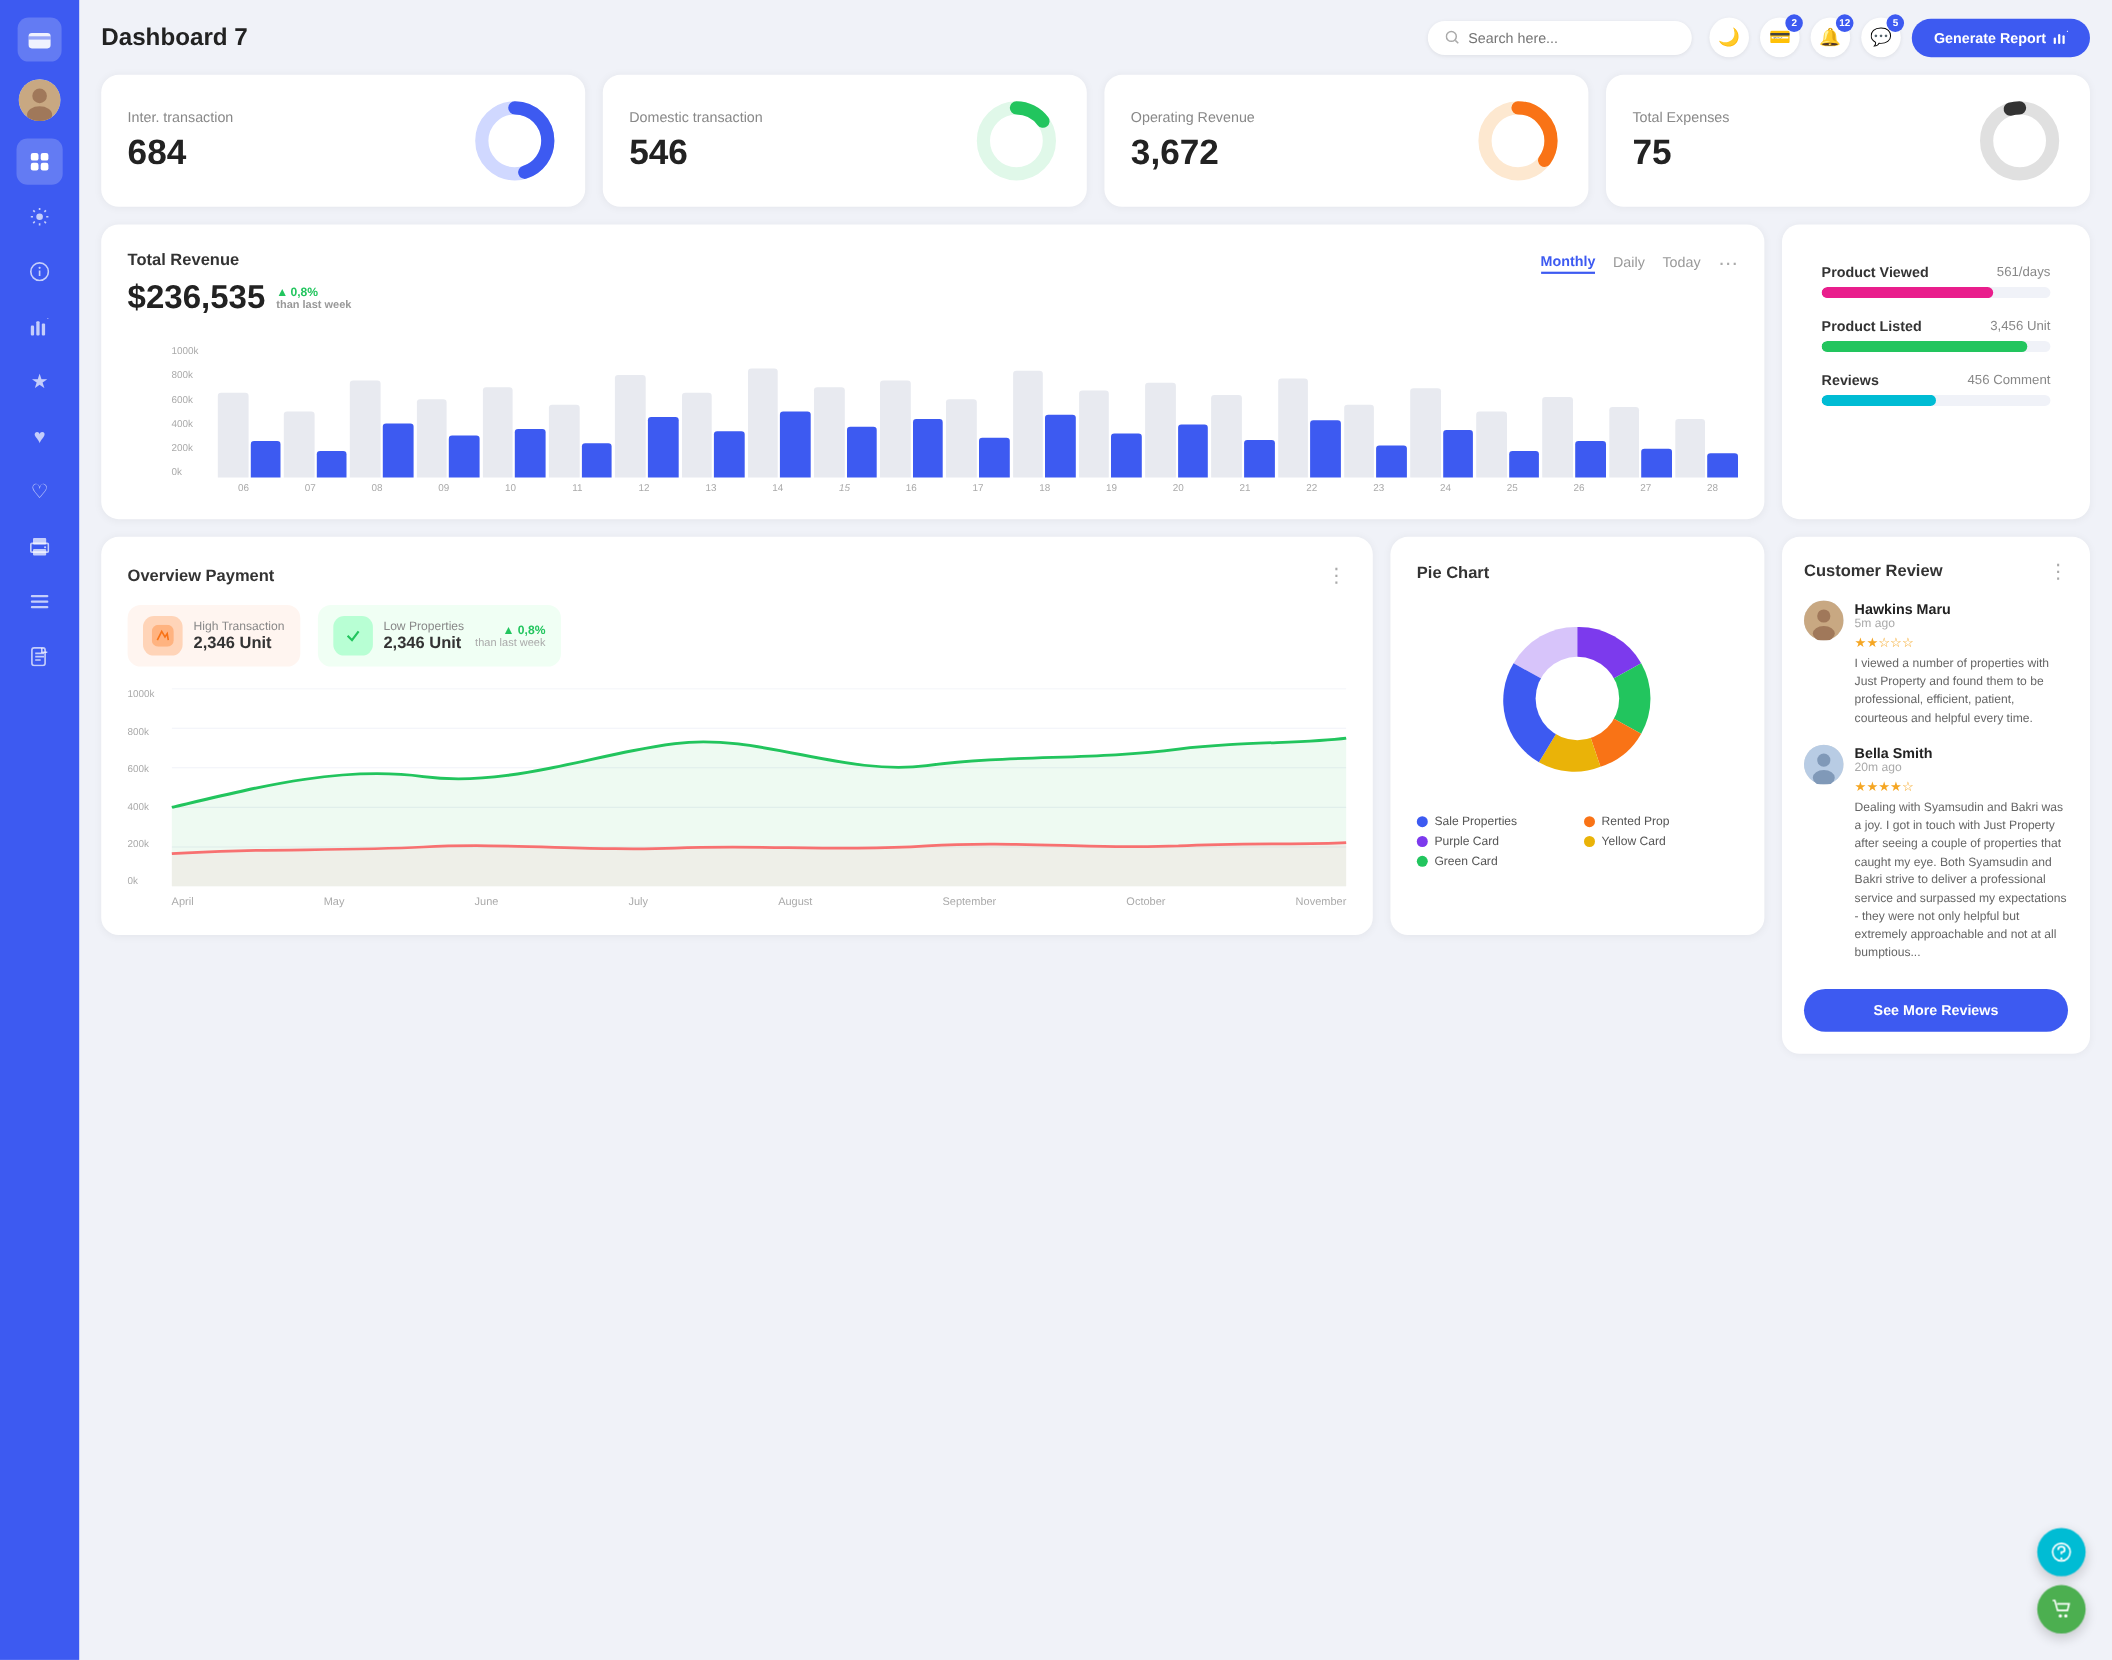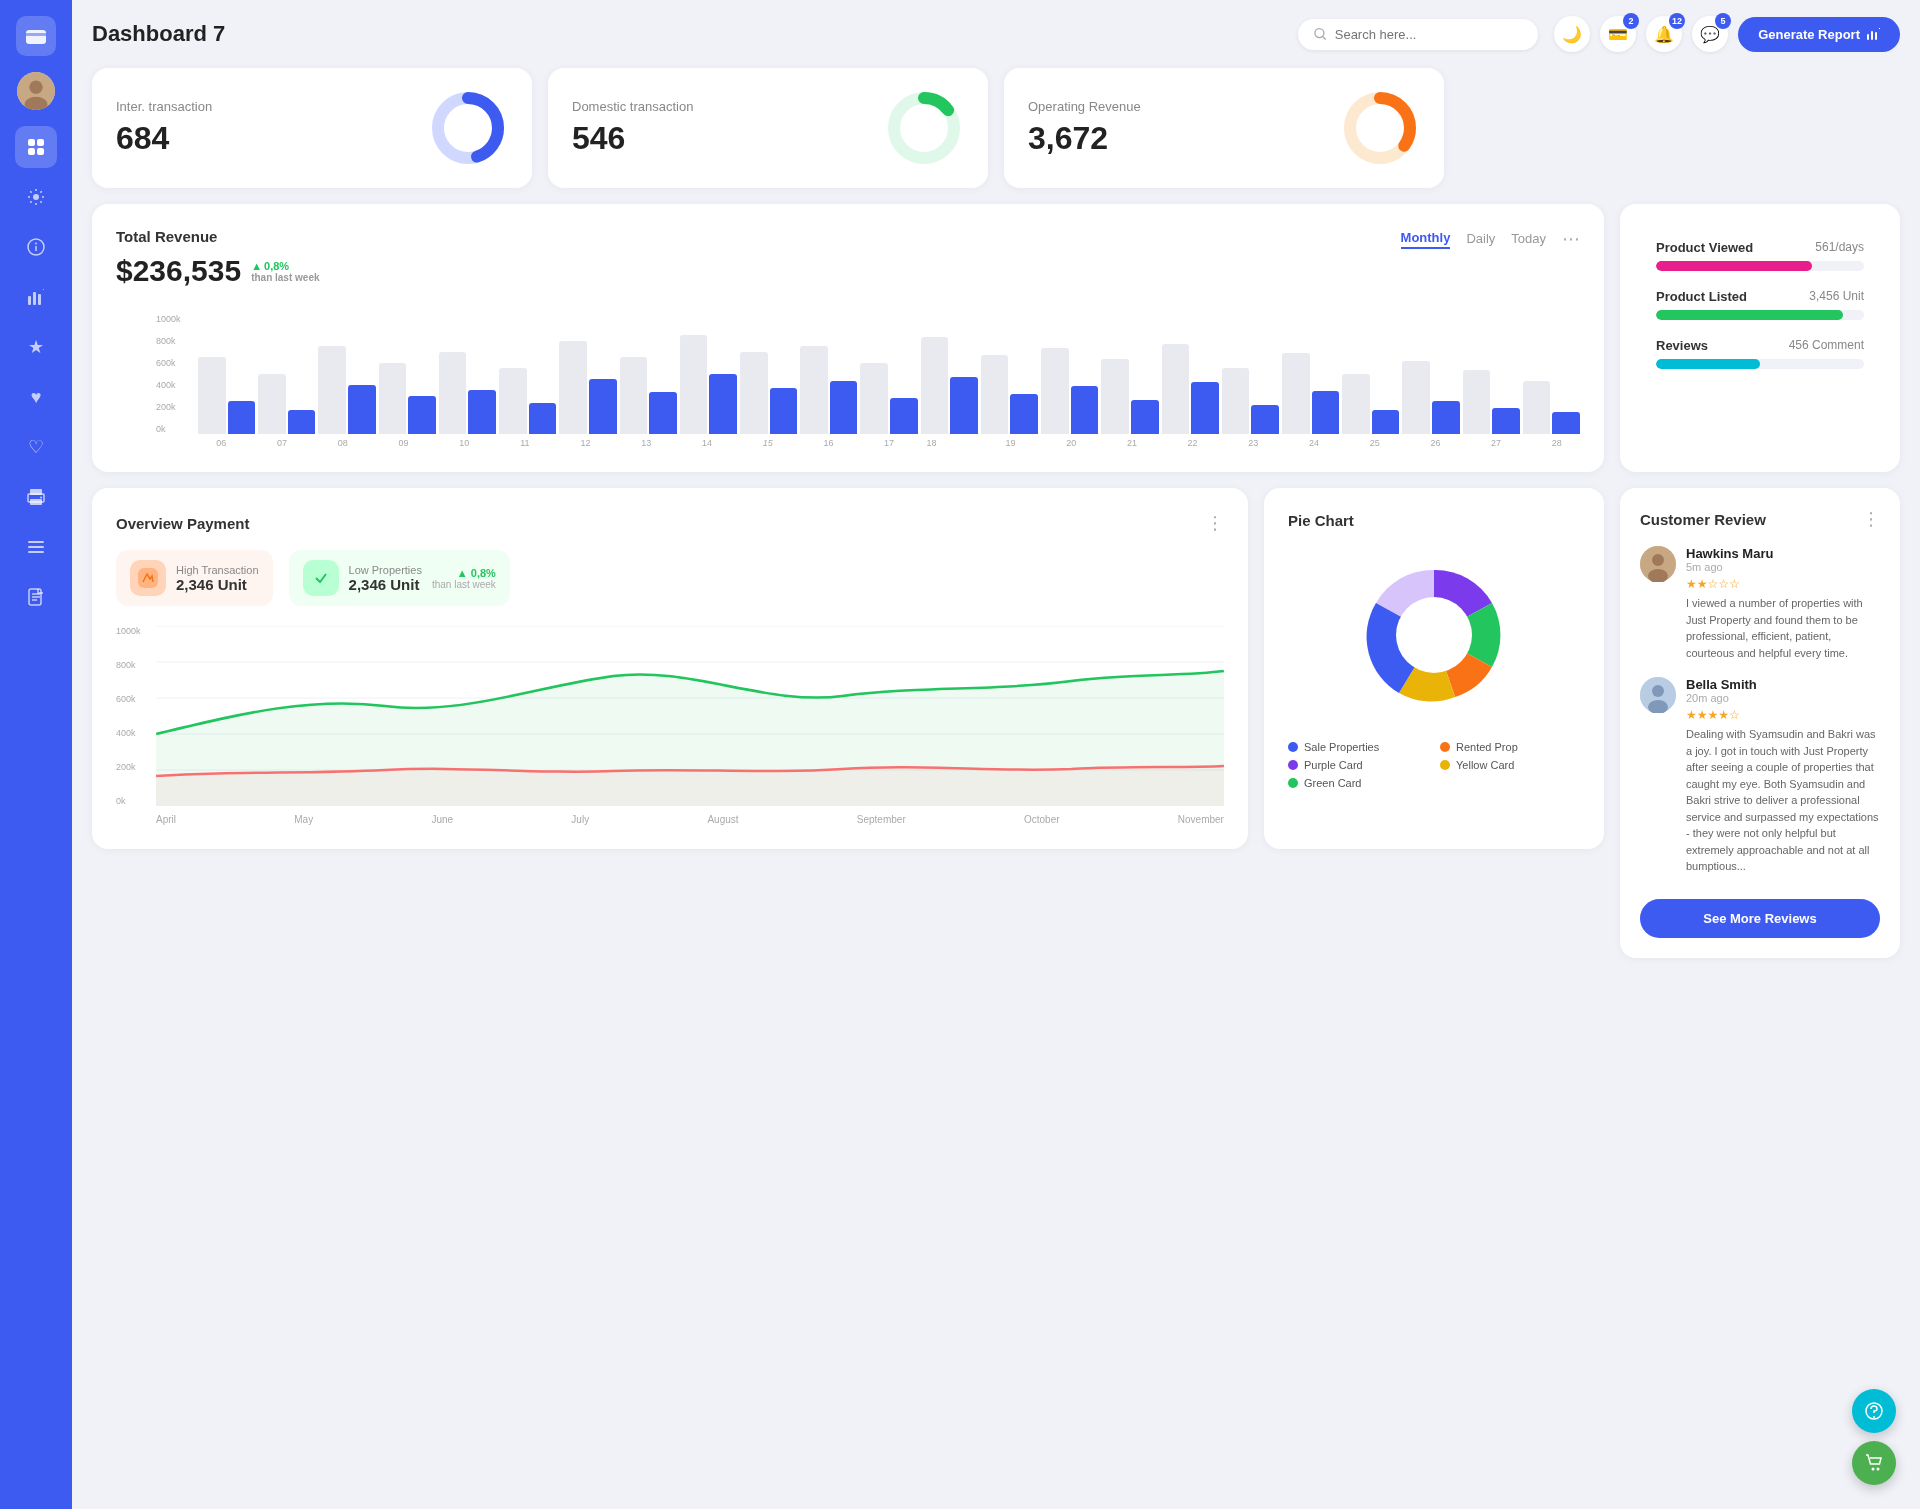--- a/index.html
+++ b/index.html
@@ -434,20 +434,32 @@
         <div class="stat-value">3,672</div>
       </div>
       <div class="donut-wrap">
         <svg viewBox="0 0 80 80">
           <circle cx="40" cy="40" r="30" fill="none" stroke="#fde8d0" stroke-width="12"></circle>
           <circle cx="40" cy="40" r="30" fill="none" stroke="#f97316" stroke-width="12" stroke-dasharray="113 188.5" stroke-dashoffset="47" stroke-linecap="round" transform="rotate(-90 40 40)"></circle>
         </svg>
       </div>
     </div>
 
+    <div class="stat-card">
+      <div class="stat-info">
+        <div class="stat-label">Total Expenses</div>
+        <div class="stat-value">75</div>
+      </div>
+      <div class="donut-wrap">
+        <svg viewBox="0 0 80 80">
+          <circle cx="40" cy="40" r="30" fill="none" stroke="#e0e0e0" stroke-width="12"></circle>
+          <circle cx="40" cy="40" r="30" fill="none" stroke="#333" stroke-width="12" stroke-dasharray="38 188.5" stroke-dashoffset="47" stroke-linecap="round" transform="rotate(-90 40 40)"></circle>
+        </svg>
+      </div>
+    </div>
   </div>
 
   <div class="content-grid">
 
     <div class="revenue-card">
       <div class="revenue-header">
         <span class="revenue-title">Total Revenue</span>
         <div class="rev-tabs">
           <span class="rev-tab active">Monthly</span>
           <span class="rev-tab">Daily</span>
@@ -576,21 +588,21 @@
             <span style="flex: 1 1 0%; text-align: center; font-size: 9px; color: rgb(170, 170, 170);">08</span>
             <span style="flex: 1 1 0%; text-align: center; font-size: 9px; color: rgb(170, 170, 170);">09</span>
             <span style="flex: 1 1 0%; text-align: center; font-size: 9px; color: rgb(170, 170, 170);">10</span>
             <span style="flex: 1 1 0%; text-align: center; font-size: 9px; color: rgb(170, 170, 170);">11</span>
             <span style="flex: 1 1 0%; text-align: center; font-size: 9px; color: rgb(170, 170, 170);">12</span>
             <span style="flex: 1 1 0%; text-align: center; font-size: 9px; color: rgb(170, 170, 170);">13</span>
             <span style="flex: 1 1 0%; text-align: center; font-size: 9px; color: rgb(170, 170, 170);">14</span>
             <span style="flex: 1 1 0%; text-align: center; font-size: 9px; color: rgb(170, 170, 170); font-style: italic;">15</span>
             <span style="flex: 1 1 0%; text-align: center; font-size: 9px; color: rgb(170, 170, 170);">16</span>
             <span style="flex: 1 1 0%; text-align: center; font-size: 9px; color: rgb(170, 170, 170);">17</span>
-            <span style="flex: 1 1 0%; text-align: left; font-size: 9px; color: rgb(170, 170, 170);">18</span>
+            <span style="flex: 1 1 0%; text-align: center; font-size: 9px; color: rgb(170, 170, 170);">18</span>
             <span style="flex: 1 1 0%; text-align: center; font-size: 9px; color: rgb(170, 170, 170);">19</span>
             <span style="flex: 1 1 0%; text-align: center; font-size: 9px; color: rgb(170, 170, 170);">20</span>
             <span style="flex: 1 1 0%; text-align: center; font-size: 9px; color: rgb(170, 170, 170);">21</span>
             <span style="flex: 1 1 0%; text-align: center; font-size: 9px; color: rgb(170, 170, 170);">22</span>
             <span style="flex: 1 1 0%; text-align: center; font-size: 9px; color: rgb(170, 170, 170);">23</span>
             <span style="flex: 1 1 0%; text-align: center; font-size: 9px; color: rgb(170, 170, 170);">24</span>
             <span style="flex: 1 1 0%; text-align: center; font-size: 9px; color: rgb(170, 170, 170);">25</span>
             <span style="flex: 1 1 0%; text-align: center; font-size: 9px; color: rgb(170, 170, 170);">26</span>
             <span style="flex: 1 1 0%; text-align: center; font-size: 9px; color: rgb(170, 170, 170);">27</span>
             <span style="flex: 1 1 0%; text-align: center; font-size: 9px; color: rgb(170, 170, 170);">28</span>

